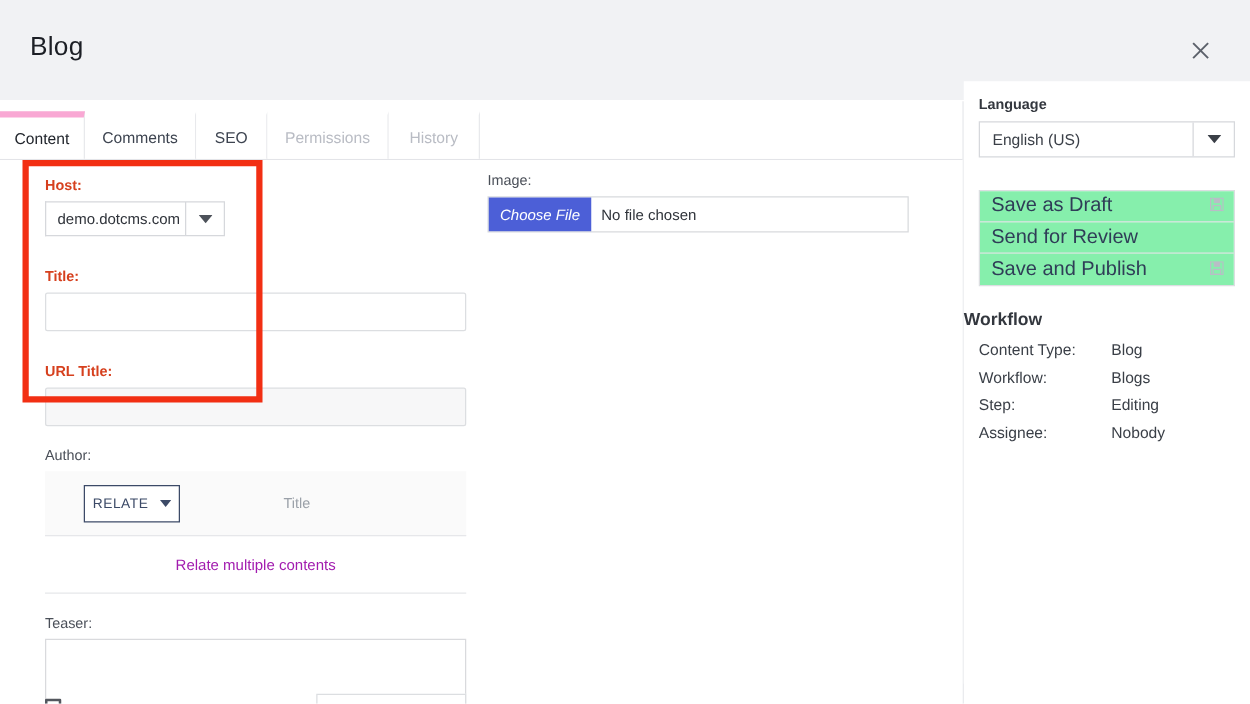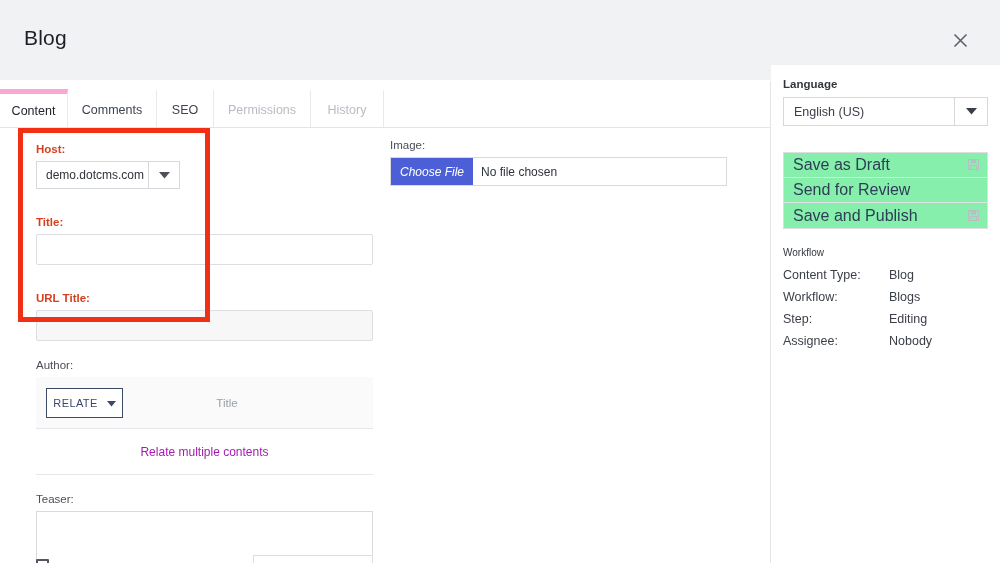--- a/index.html
+++ b/index.html
@@ -87,21 +87,21 @@
   .spacer-18 { height: 18px; }
   .spacer-27 { height: 27px; }
 
   
   .relate-box {
     width: 337px; background: #fafafa;
     border-bottom: 1px solid #e6e7ea;
     height: 52px; display: flex; align-items: center;
   }
   .relate-btn {
-    margin-left: 10px;
+    margin-left: 31px;
     width: 77px; height: 30px;
     border: 1px solid #3c4a67; background: #fff;
     display: flex; align-items: center; justify-content: center; gap: 9px;
     font-size: 11px; color: #3c4a67; letter-spacing: .4px; cursor: pointer;
   }
   .relate-col-title {
     flex: 1; text-align: center; font-size: 11.5px; color: #9aa0a8; margin-right: 42px;
   }
   .relate-hint {
     width: 337px; height: 46px;
@@ -154,21 +154,21 @@
 
   .action-list { margin: 0 12px; border: 1px solid #dcdee1; }
   .action-item {
     height: 25px; display: flex; align-items: center;
     padding: 0 8px 0 9px; font-size: 16px; color: #2f3d57;
     border-bottom: 1px solid #e2e3e7; cursor: pointer; background: #86efac;
   }
   .action-item:last-child { border-bottom: none; }
   .action-item .lbl { flex: 1; }
 
-  .wf-title { font-size: 10px; color: #33373e; font-weight: normal; margin-left: 12px; }
+  .wf-title { font-size: 14px; color: #33373e; font-weight: bold; }
   .wf-row { display: flex; margin: 0 12px; height: 22px; align-items: center; font-size: 12.5px; color: #3a3f47; }
   .wf-row .k { width: 106px; }
   .wf-row .v { flex: 1; }
 
   
   .annotation {
     position: absolute; left: 18px; top: 128px; width: 192px; height: 194px;
     border: 5px solid #f22f13; pointer-events: none; z-index: 40;
   }
 </style>

